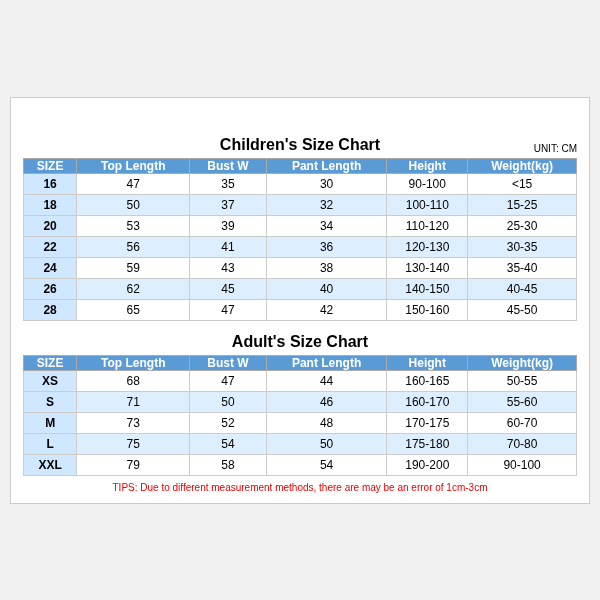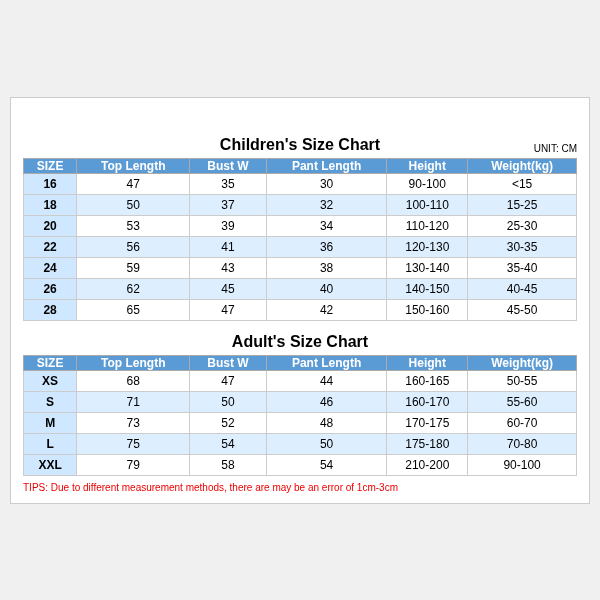--- a/index.html
+++ b/index.html
@@ -62,20 +62,21 @@
     table tr:nth-child(odd) td {
       background-color: #ffffff;
     }
     .size-col {
       font-weight: bold;
       background-color: #d0e8ff !important;
     }
     .tips {
       font-size: 10px;
       color: #e00;
+      text-align: center;
       margin-top: 4px;
     }
     .adult-title-row {
       margin-top: 12px;
     }
   </style>
 </head>
 <body>
 
 <div class="chart-container">
@@ -203,20 +204,20 @@
           <td>54</td>
           <td>50</td>
           <td>175-180</td>
           <td>70-80</td>
         </tr>
         <tr>
           <td class="size-col">XXL</td>
           <td>79</td>
           <td>58</td>
           <td>54</td>
-          <td>210-200</td>
+          <td>190-200</td>
           <td>90-100</td>
         </tr>
       </tbody>
   </table>
 
   <div class="tips">TIPS: Due to different measurement methods, there are may be an error of 1cm-3cm</div>
 </div>
 
 </body></html>

